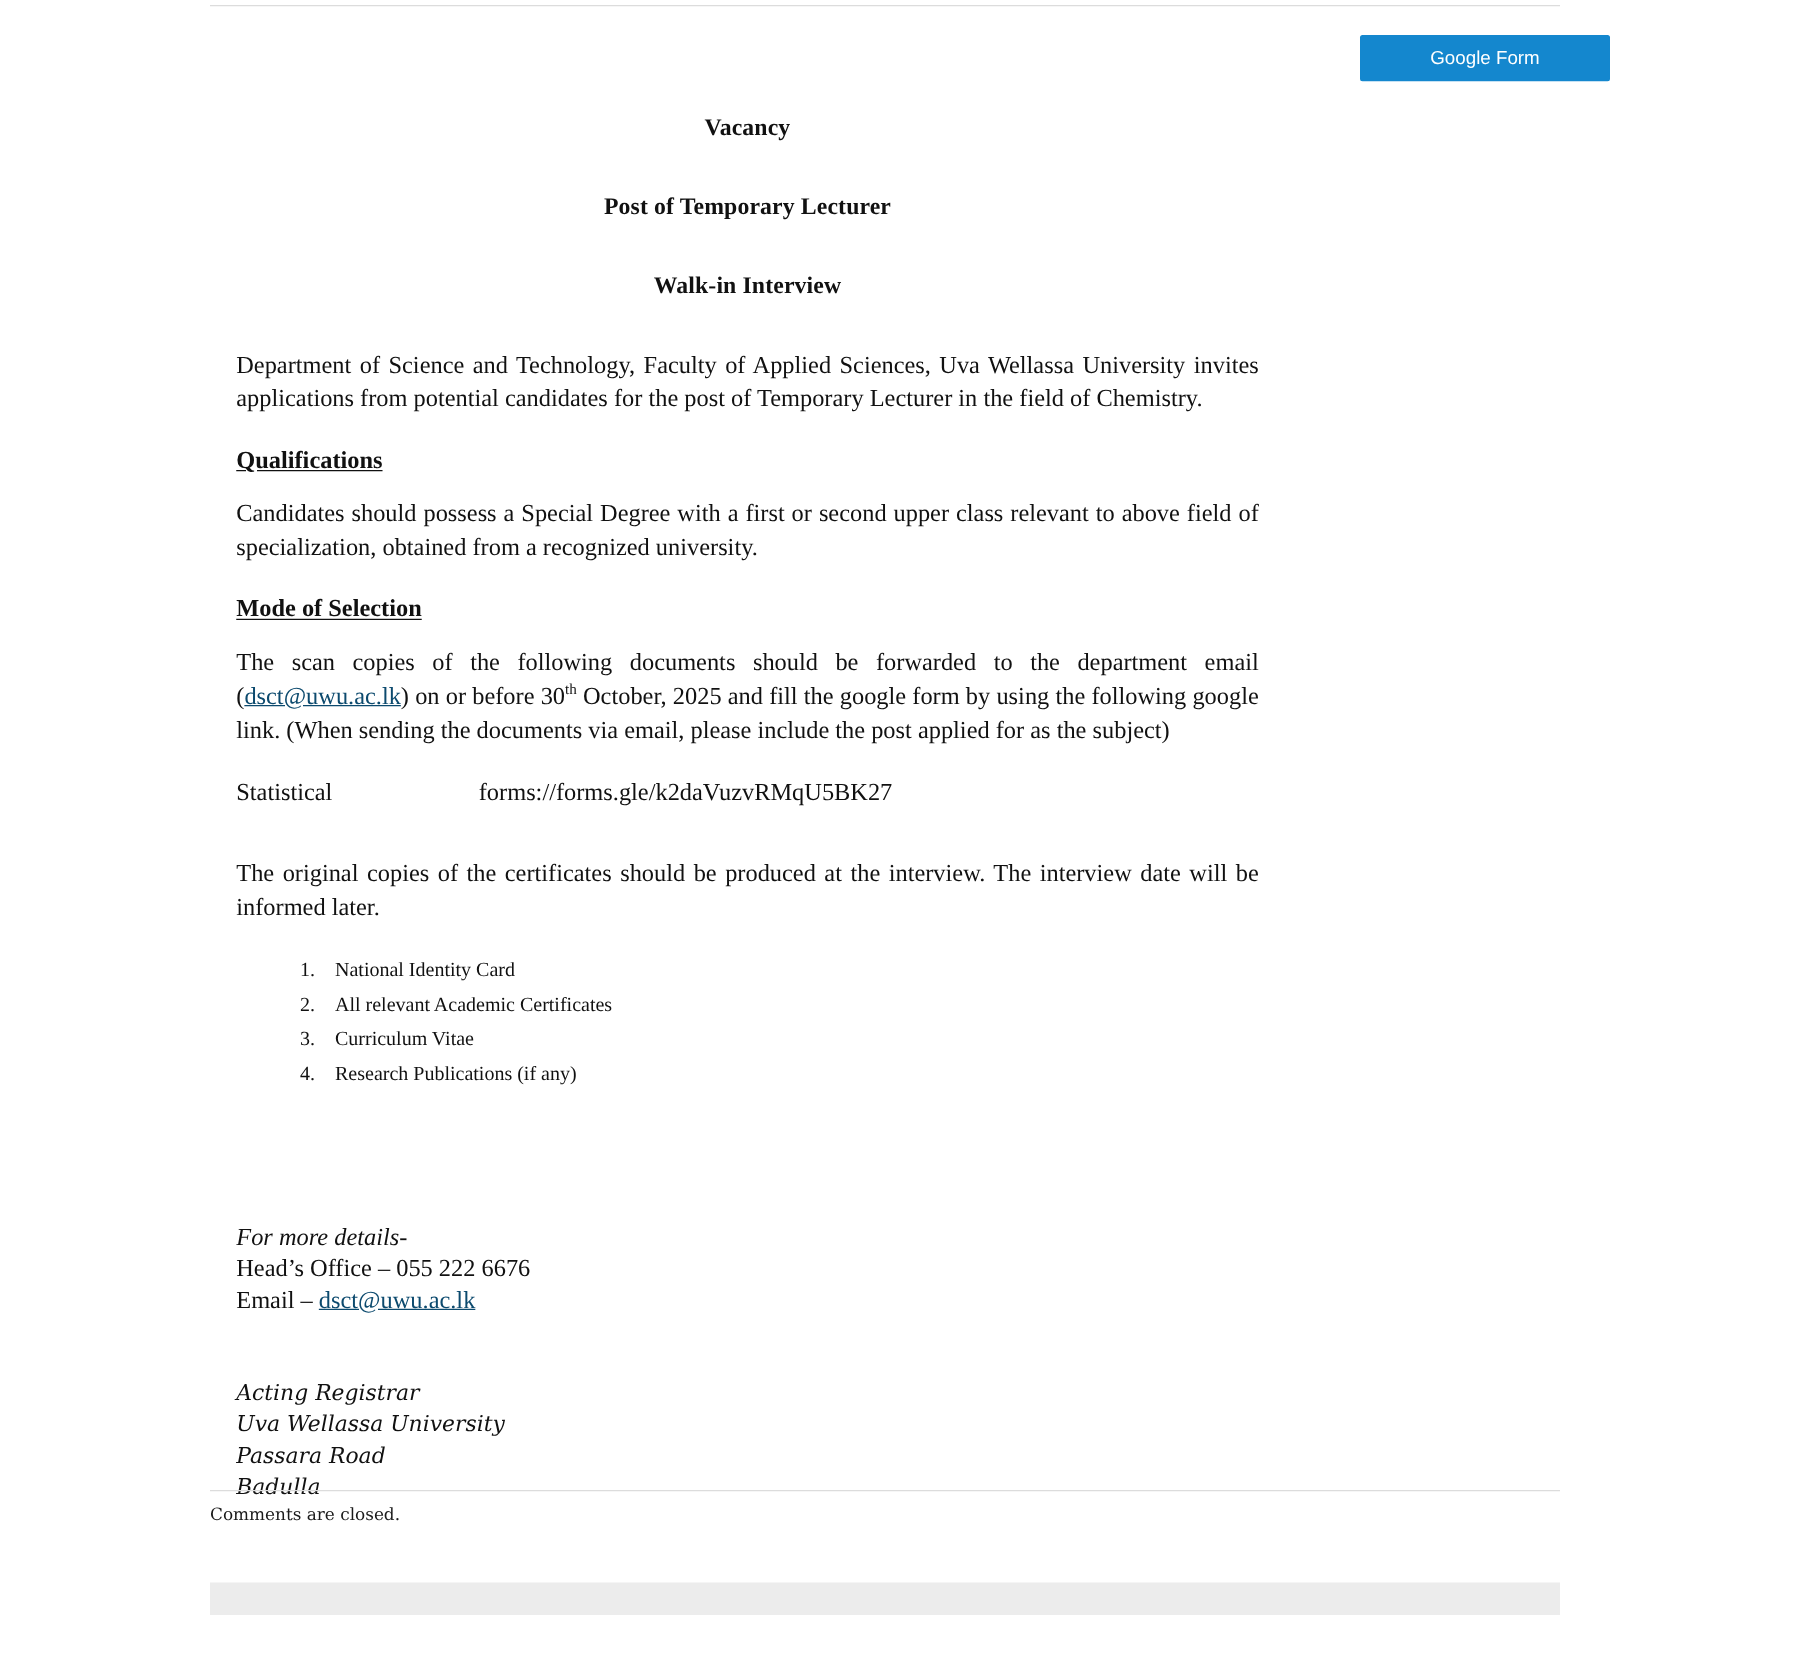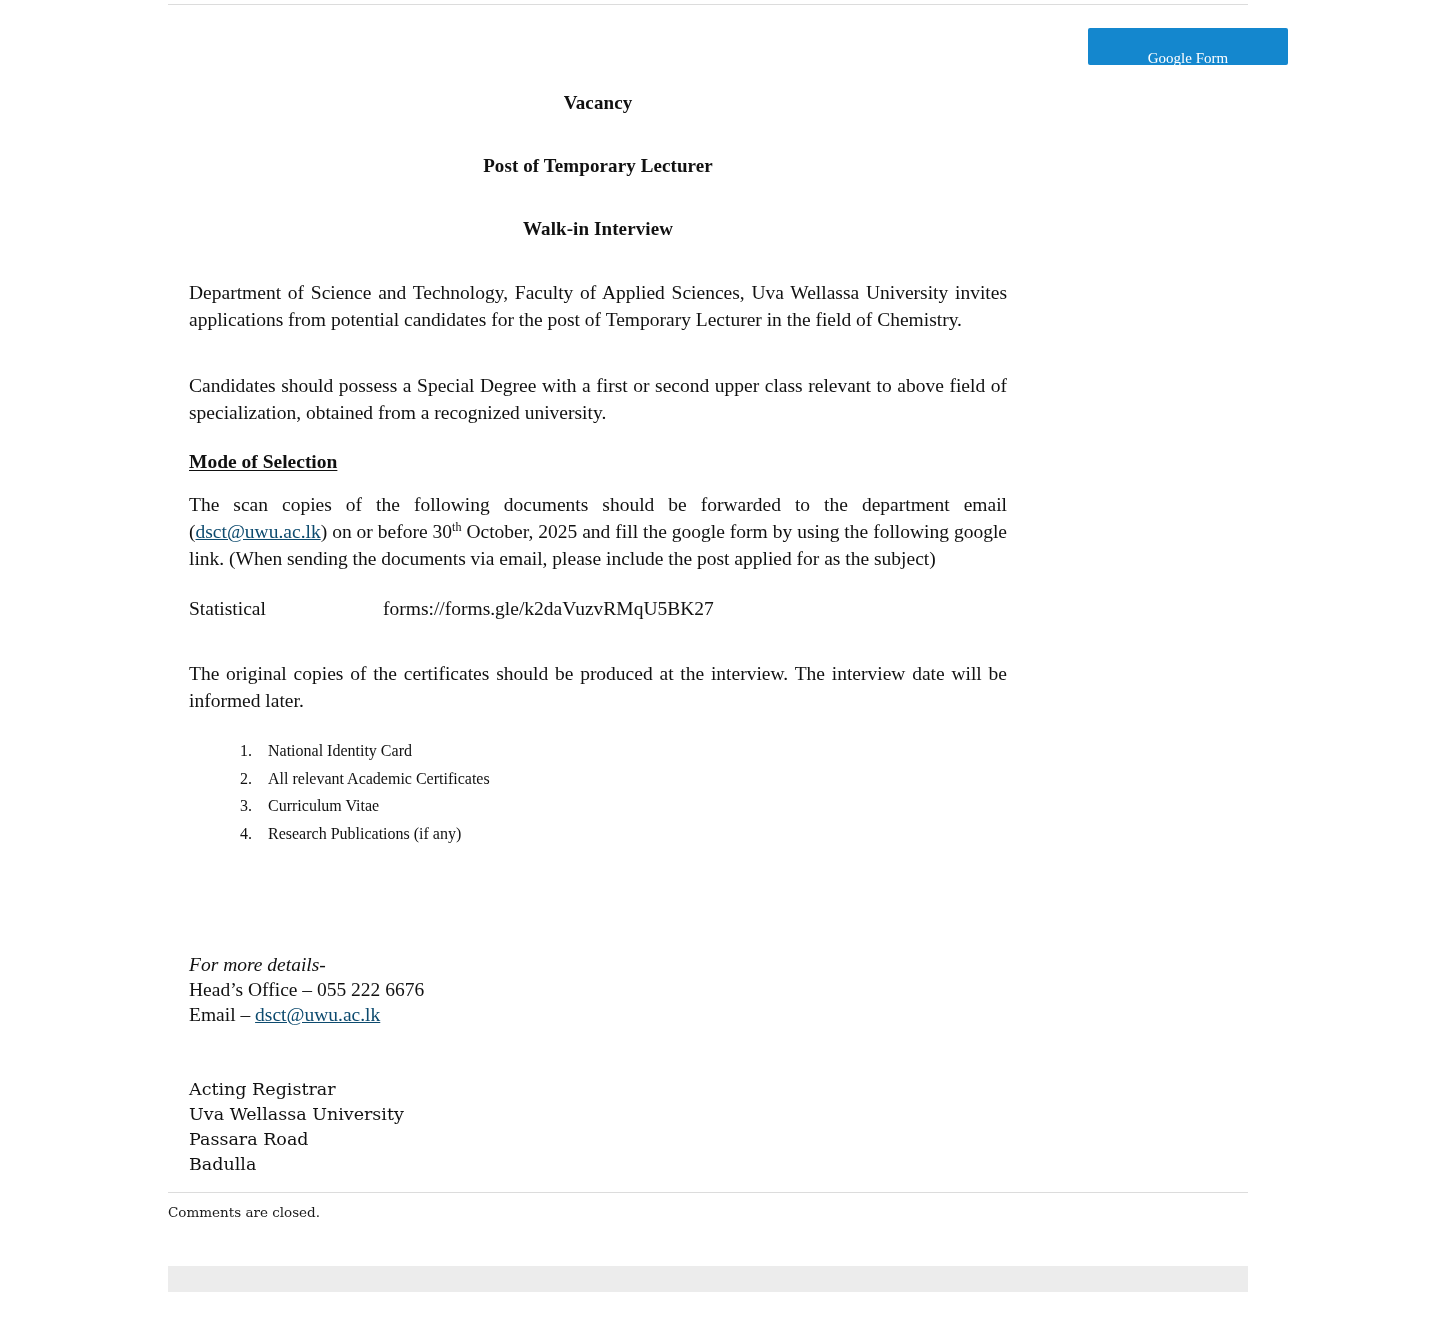--- a/index.html
+++ b/index.html
@@ -38,26 +38,26 @@
   .gform-btn {
     position: absolute;
     left: 1088px;
     top: 28px;
     width: 200px;
     height: 37px;
     background: #1487ce;
     border: none;
     border-radius: 2px;
     color: #ffffff;
-    font-family: Liberation Serif, serif;
+    font-family: Liberation Sans, sans-serif;
     font-size: 15px;
     line-height: 37px;
     text-align: center;
     cursor: pointer;
-    padding: 12px;
+    padding: 0;
     box-sizing: border-box;
   }
 
   
   .doc {
     position: absolute;
     left: 189px;
     top: 52px;
     width: 818px;
   }
@@ -128,21 +128,21 @@
     margin-top: 47px;
   }
   .contact .it { font-style: italic; }
   .contact div { display: block; }
 
   .address {
     font-family: "DejaVu Serif", "Liberation Serif", serif;
     font-size: 17.5px;
     line-height: 25px;
   }
-  .address div { display: block; }
+  .address div { display: block; font-style: italic; }
 
   
   .footer-rule {
     position: absolute;
     left: 168px;
     top: 1192px;
     width: 1080px;
     height: 1px;
     background: #dcdcdc;
   }
@@ -180,20 +180,21 @@
       <span class="tline">Post of Temporary Lecturer</span>
       <span class="tline">Walk-in Interview</span>
     </div>
 
     <div class="gap-lg"></div>
 
     <p class="para"><span>Department of Science and Technology, Faculty of Applied Sciences, Uva Wellassa University invites applications from potential candidates for the post of </span><b>Temporary Lecturer</b><span> in the field of </span><b>Chemistry.</b></p>
 
     <div class="gap-md"></div>
 
+    <h3 class="section-head">Qualifications</h3>
 
     <div class="gap-sm"></div>
 
     <p class="para">Candidates should possess a Special Degree with a first or second upper class relevant to above field of specialization, obtained from a recognized university.</p>
 
     <div class="gap-md"></div>
 
     <h3 class="section-head">Mode of Selection</h3>
 
     <div class="gap-sm"></div>

